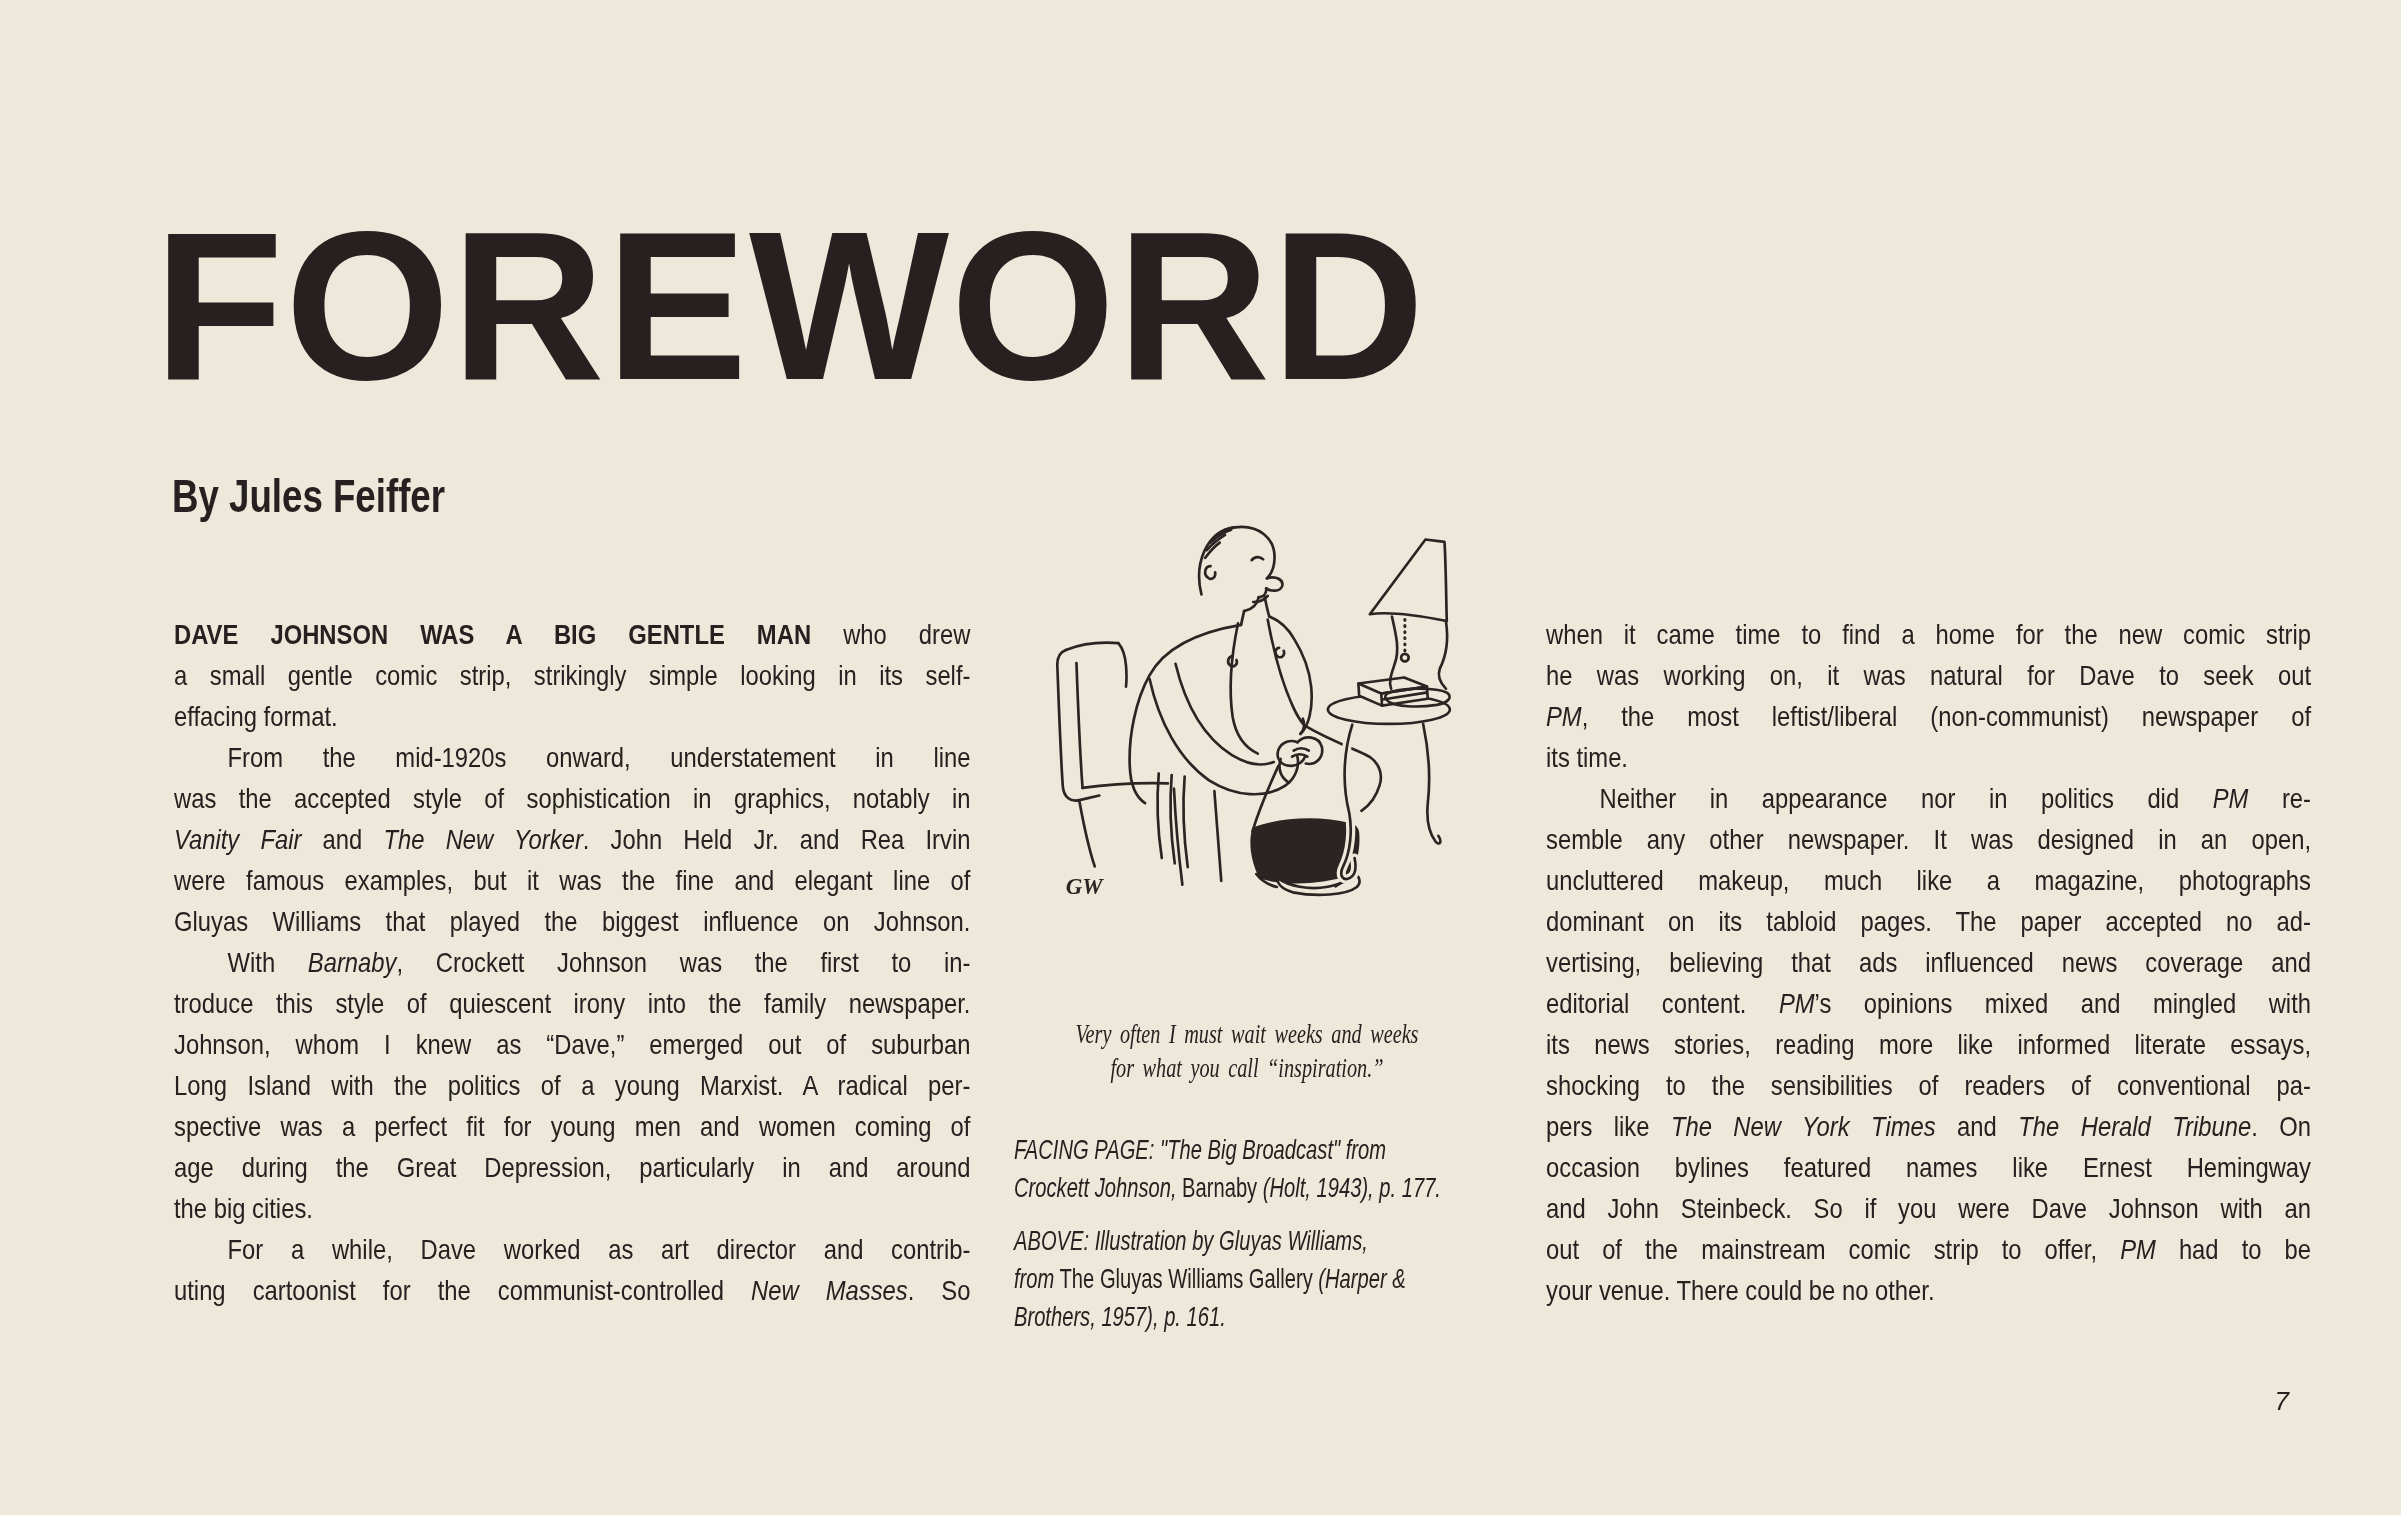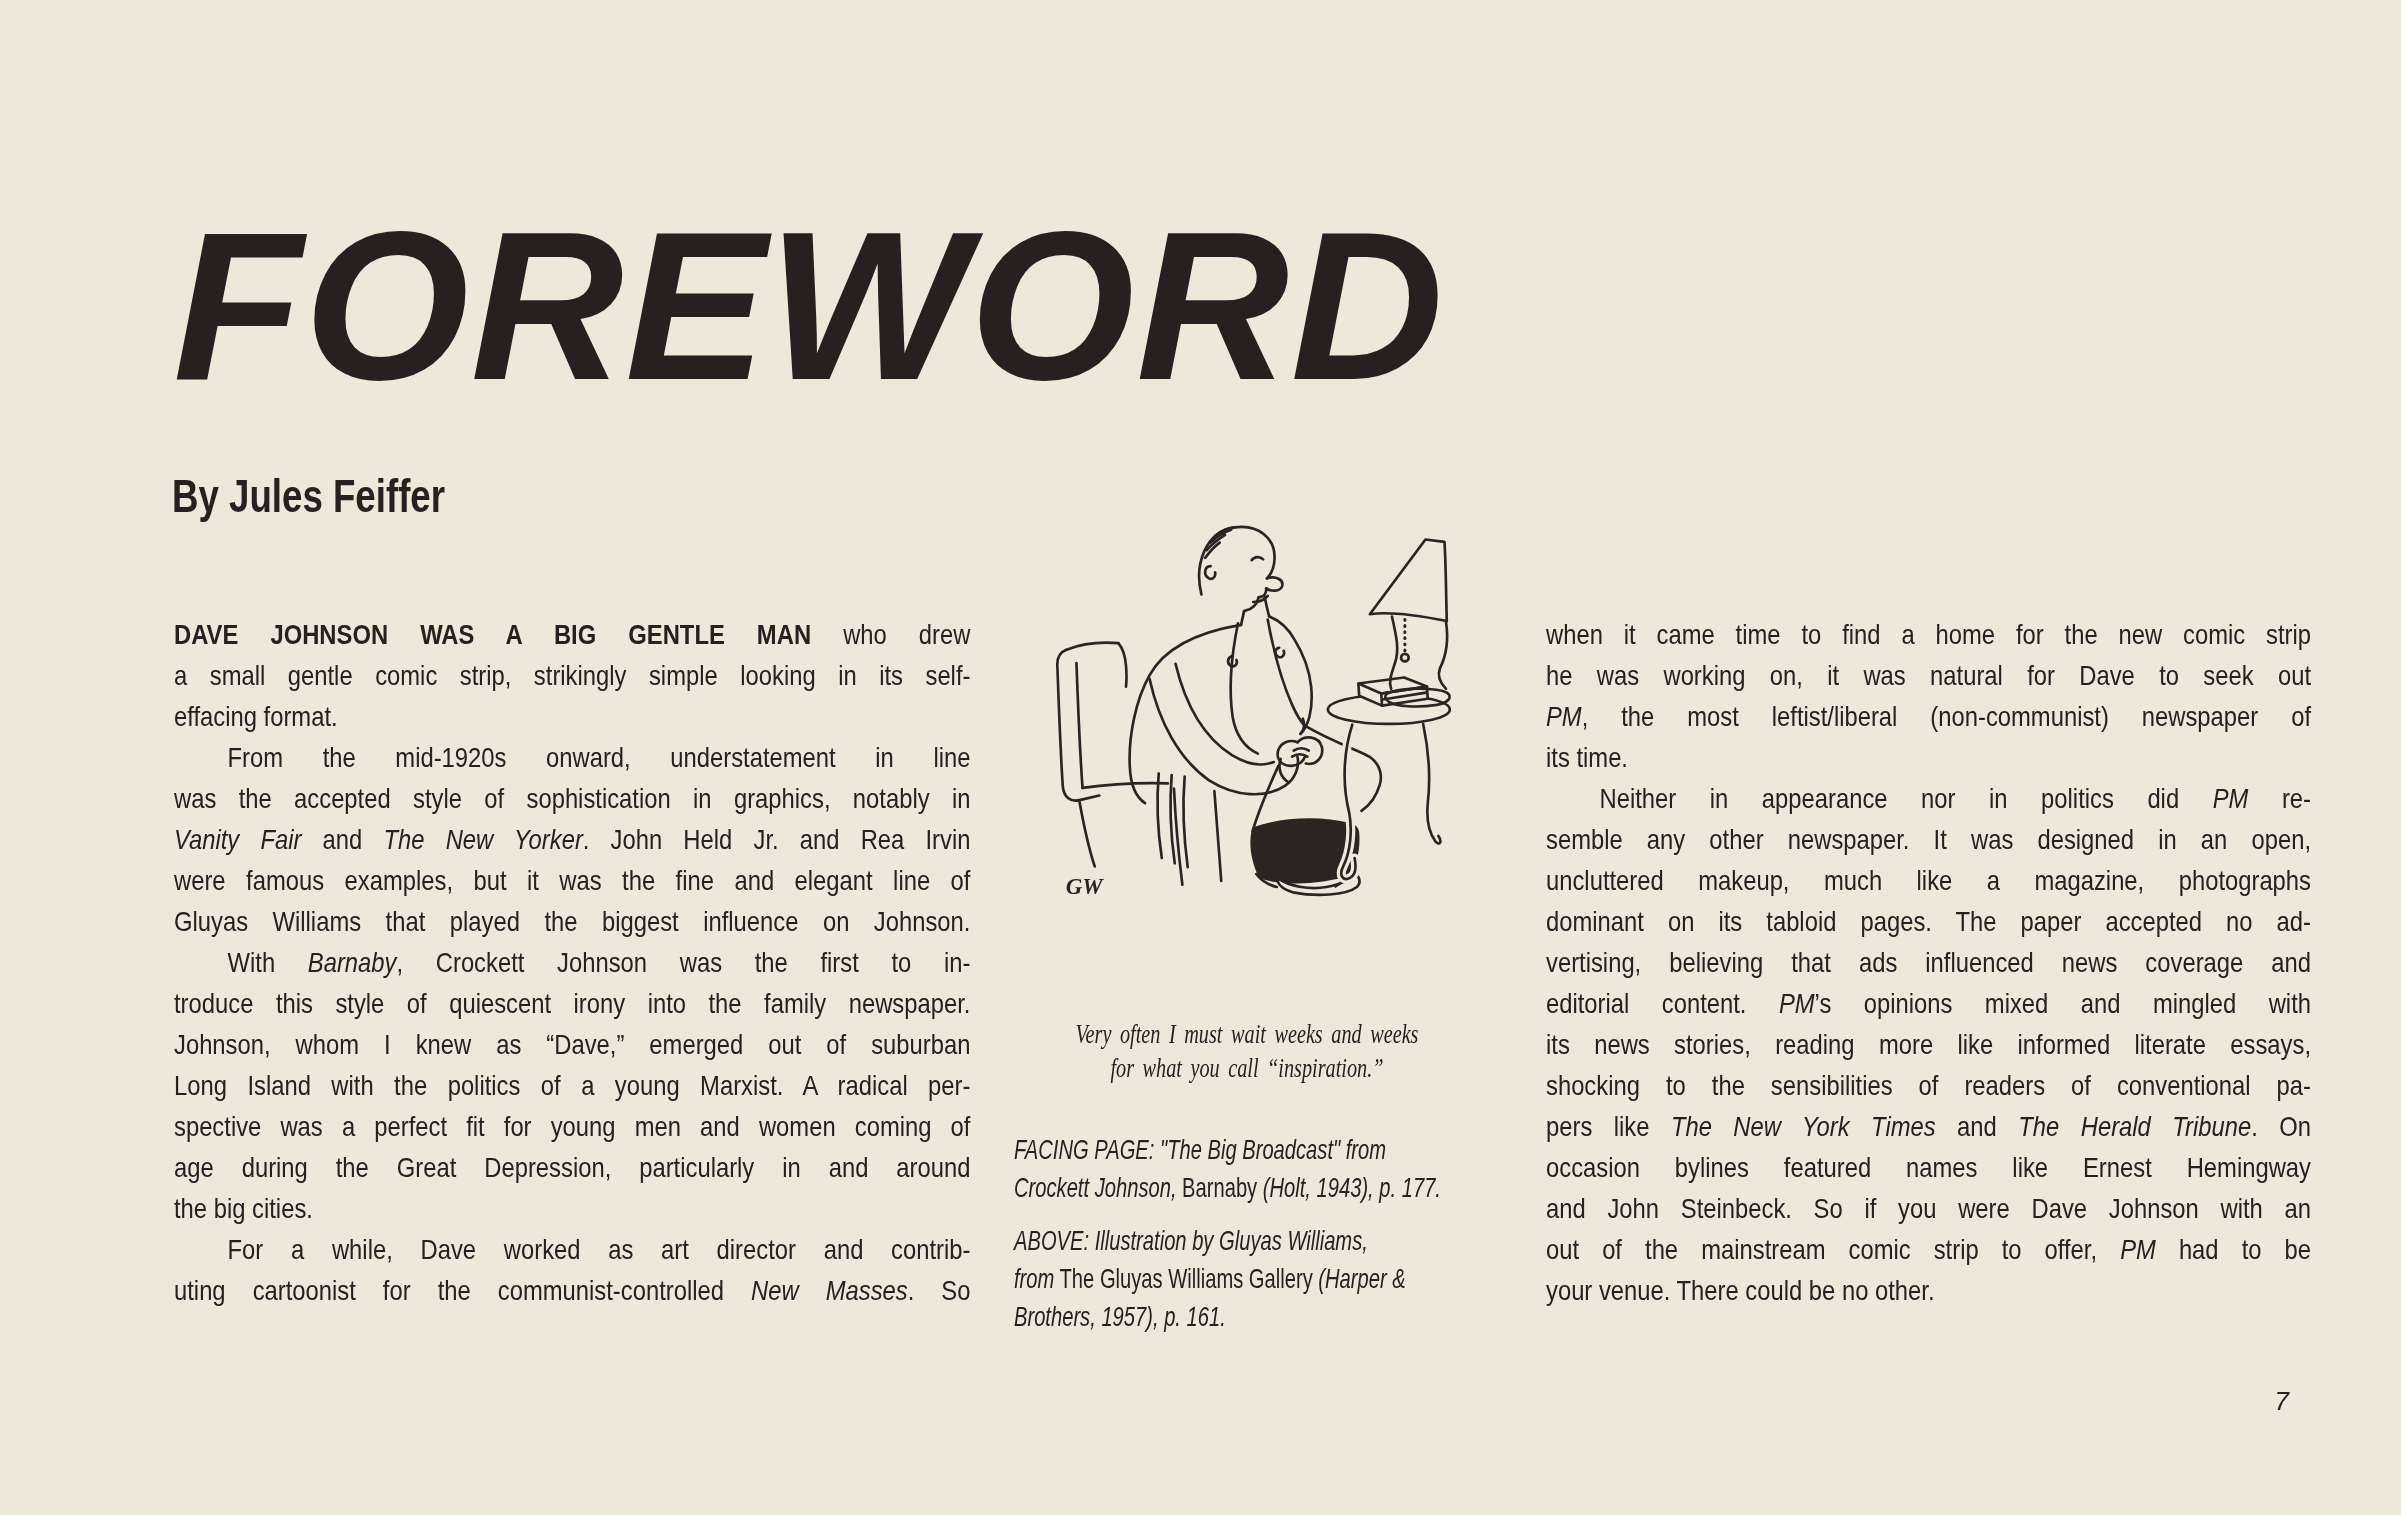--- a/index.html
+++ b/index.html
@@ -1,19 +1,19 @@
 <!DOCTYPE html>
 <html style="font-size:12.2px"><head>
 <meta charset="utf-8">
 <style>
   html,body{margin:0;padding:0}
   .page{position:relative;width:2401px;height:1516px;background:#ece8da;color:#262120;
         font-family:"Liberation Sans",sans-serif;overflow:hidden}
 
-  .title{position:absolute;left:173px;top:200px;font-size:212px;font-weight:bold;font-style:italic;
+  .title{position:absolute;left:154px;top:200px;font-size:212px;font-weight:bold;
          letter-spacing:1.5px;line-height:1;white-space:nowrap}
 
   .byline{position:absolute;left:172px;top:465px;font-size:47px;font-weight:bold;line-height:61px;
           transform:scaleX(0.78);transform-origin:left top;white-space:nowrap}
 
   .col{position:absolute;top:614px;font-size:28px;line-height:41px;
        transform:scaleX(0.85);transform-origin:left top}
   .col-left{left:174px;width:937px}
   .col-right{left:1546px;width:900px}
   .line{text-align:justify;text-align-last:justify;white-space:normal}

